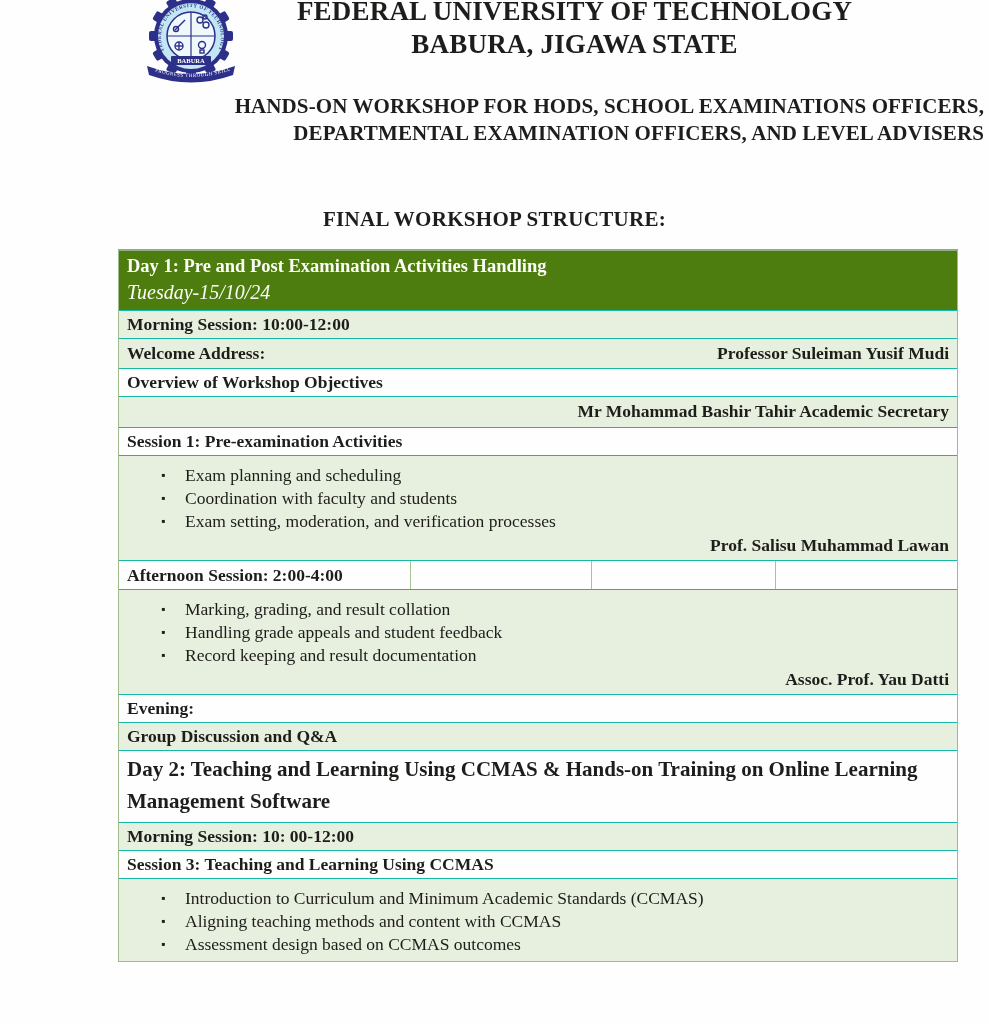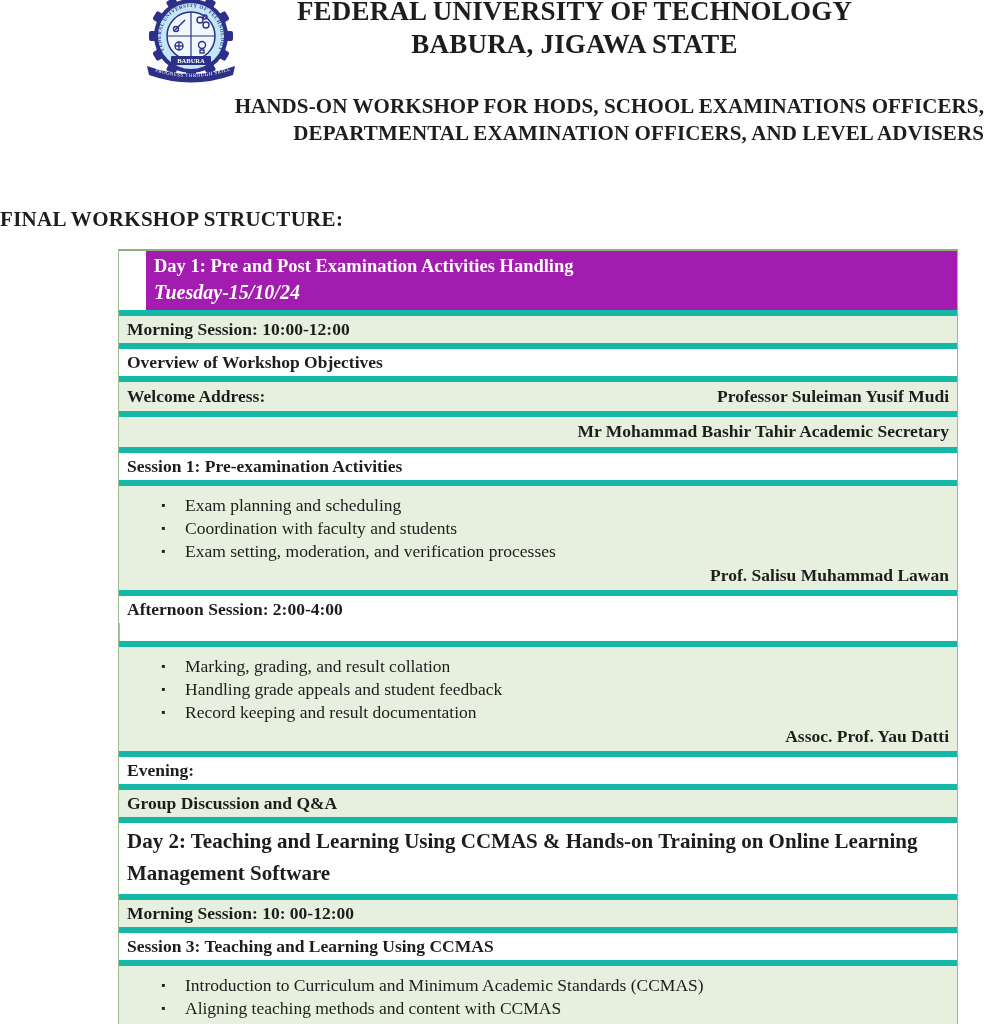--- a/index.html
+++ b/index.html
@@ -15,37 +15,37 @@
     position:absolute; left:170px; right:10px; top:-5px; text-align:center;
     font-weight:bold; line-height:1.22; letter-spacing:.2px;
   }
   .title-l1 { font-size:27px; }
   .title-l2 { font-size:27px; }
   .subtitle {
     position:absolute; left:55px; right:5px; top:93px; text-align:right;
     font-weight:bold; font-size:21px; line-height:1.3; letter-spacing:.1px;
   }
   .section-heading {
-    position:absolute; left:0; right:0; top:207px; 
+    position:absolute; left:0; right:0; top:207px; text-align:center;
     font-weight:bold; font-size:21px; letter-spacing:.3px;
   }
   
   .wtable {
     position:absolute; left:118px; top:249px; width:840px;
     border:1px solid #9dbb8b; border-top:2px solid #8fb07c;
     display:flex; flex-direction:column; font-size:17.5px;
   }
-  .row { border-top:6px solid #14b8a6; display:flex; flex-direction:column; }
+  .row { border-top:1px solid #14b8a6; display:flex; flex-direction:column; }
   .row:first-child { border-top:none; }
-  .bg-green { background:#a21caf; color:#fdfdf8;margin-left:27px; }
+  .bg-green { background:#4d7c0f; color:#fdfdf8; }
   .bg-band  { background:#e7f0de; }
   .bg-white { background:#fefefe; }
   .row-day { padding:3px 8px 5px 8px; }
   .row-day .dline { font-weight:bold; font-size:18.5px; line-height:1.35; }
-  .row-day .ddate { font-weight:bold; font-style:italic; font-size:20px; line-height:1.3; }
+  .row-day .ddate { font-weight:normal; font-style:italic; font-size:20px; line-height:1.3; }
   .row-day.bg-white .dline { font-size:21px; line-height:1.5; }
   .row-day.bg-white .ddate { font-size:20px; line-height:1.35; }
   .row-text { padding:3px 8px; font-weight:bold; min-height:27px; justify-content:center; }
   .row-leftright { flex-direction:row; justify-content:space-between; align-items:center;
                    padding:4px 8px; font-weight:bold; min-height:30px; }
   .row-keynote { padding:3px 8px 4px 8px; }
   .row-keynote .kline { font-weight:normal; line-height:1.3; }
   .row-keynote .name { text-align:right; font-weight:bold; line-height:1.3; }
   .row-bullets { padding:8px 8px 4px 8px; }
   .row-bullets .bul { display:flex; line-height:1.32; font-weight:normal; }
@@ -152,27 +152,27 @@
   <div class="section-heading">FINAL WORKSHOP STRUCTURE:</div>
 
   <div class="wtable" id="wtable">
       <div class="row row-day bg-green">
         <div class="dline">Day 1: Pre and Post Examination Activities Handling</div>
         <div class="ddate">Tuesday-15/10/24</div>
       </div>
       <div class="row row-text bg-band">
         <div class="">Morning Session: 10:00-12:00</div>
       </div>
-      <div class="row row-text bg-white">
-        <div class="">Overview of Workshop Objectives</div>
-      </div>
       <div class="row row-leftright bg-band">
         <div class="">Welcome Address:</div>
         <div class="">Professor Suleiman Yusif Mudi</div>
       </div>
+      <div class="row row-text bg-white">
+        <div class="">Overview of Workshop Objectives</div>
+      </div>
       <div class="row row-keynote bg-band">
         <div class="name">Mr Mohammad Bashir Tahir Academic Secretary</div>
       </div>
       <div class="row row-text bg-white">
         <div class="">Session 1: Pre-examination Activities</div>
       </div>
       <div class="row row-bullets bg-band">
         <div class="bul">
           <div class="bullet-glyph">▪</div>
           <div class="bul-text">Exam planning and scheduling</div>
@@ -180,21 +180,21 @@
         <div class="bul">
           <div class="bullet-glyph">▪</div>
           <div class="bul-text">Coordination with faculty and students</div>
         </div>
         <div class="bul">
           <div class="bullet-glyph">▪</div>
           <div class="bul-text">Exam setting, moderation, and verification processes</div>
         </div>
         <div class="name">Prof. Salisu Muhammad Lawan</div>
       </div>
-      <div class="row row-cells bg-white" style="flex-direction: column;">
+      <div class="row row-cells bg-white" style="flex-direction: row;">
         <div class="cell c0">Afternoon Session: 2:00-4:00</div>
         <div class="cell c1"></div>
         <div class="cell c2"></div>
         <div class="cell c3"></div>
       </div>
       <div class="row row-bullets bg-band">
         <div class="bul">
           <div class="bullet-glyph">▪</div>
           <div class="bul-text">Marking, grading, and result collation</div>
         </div>

